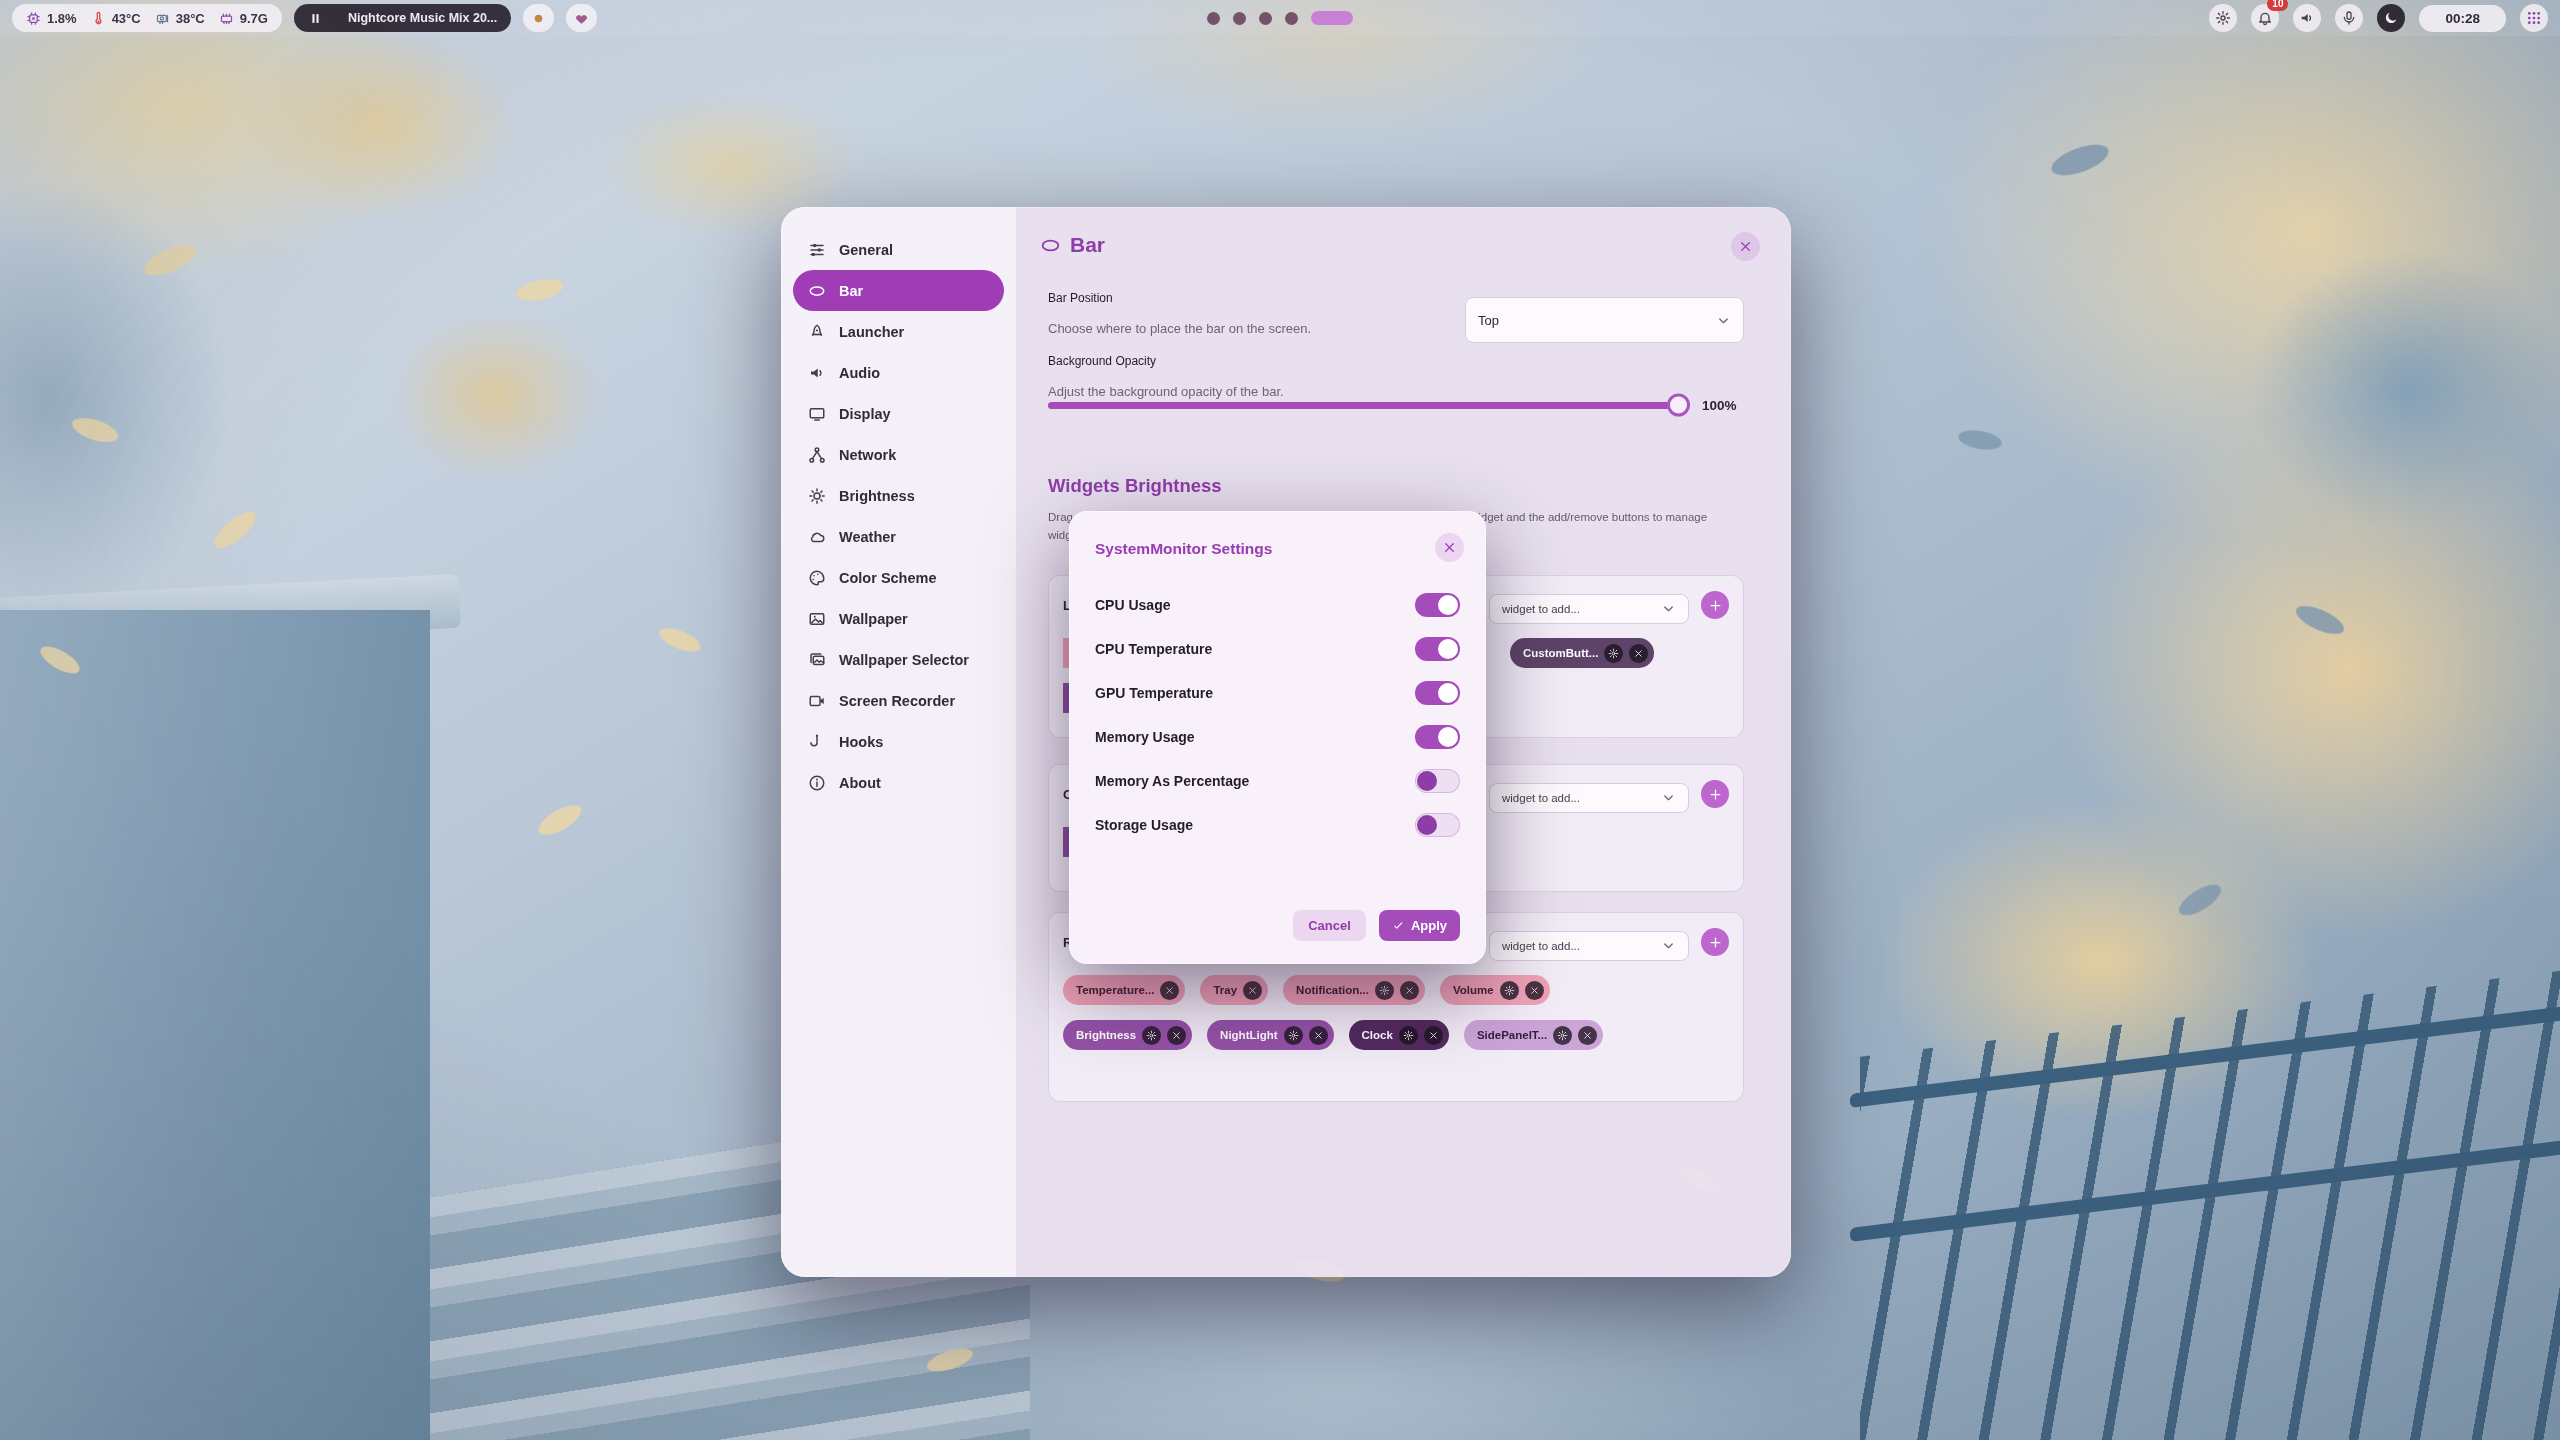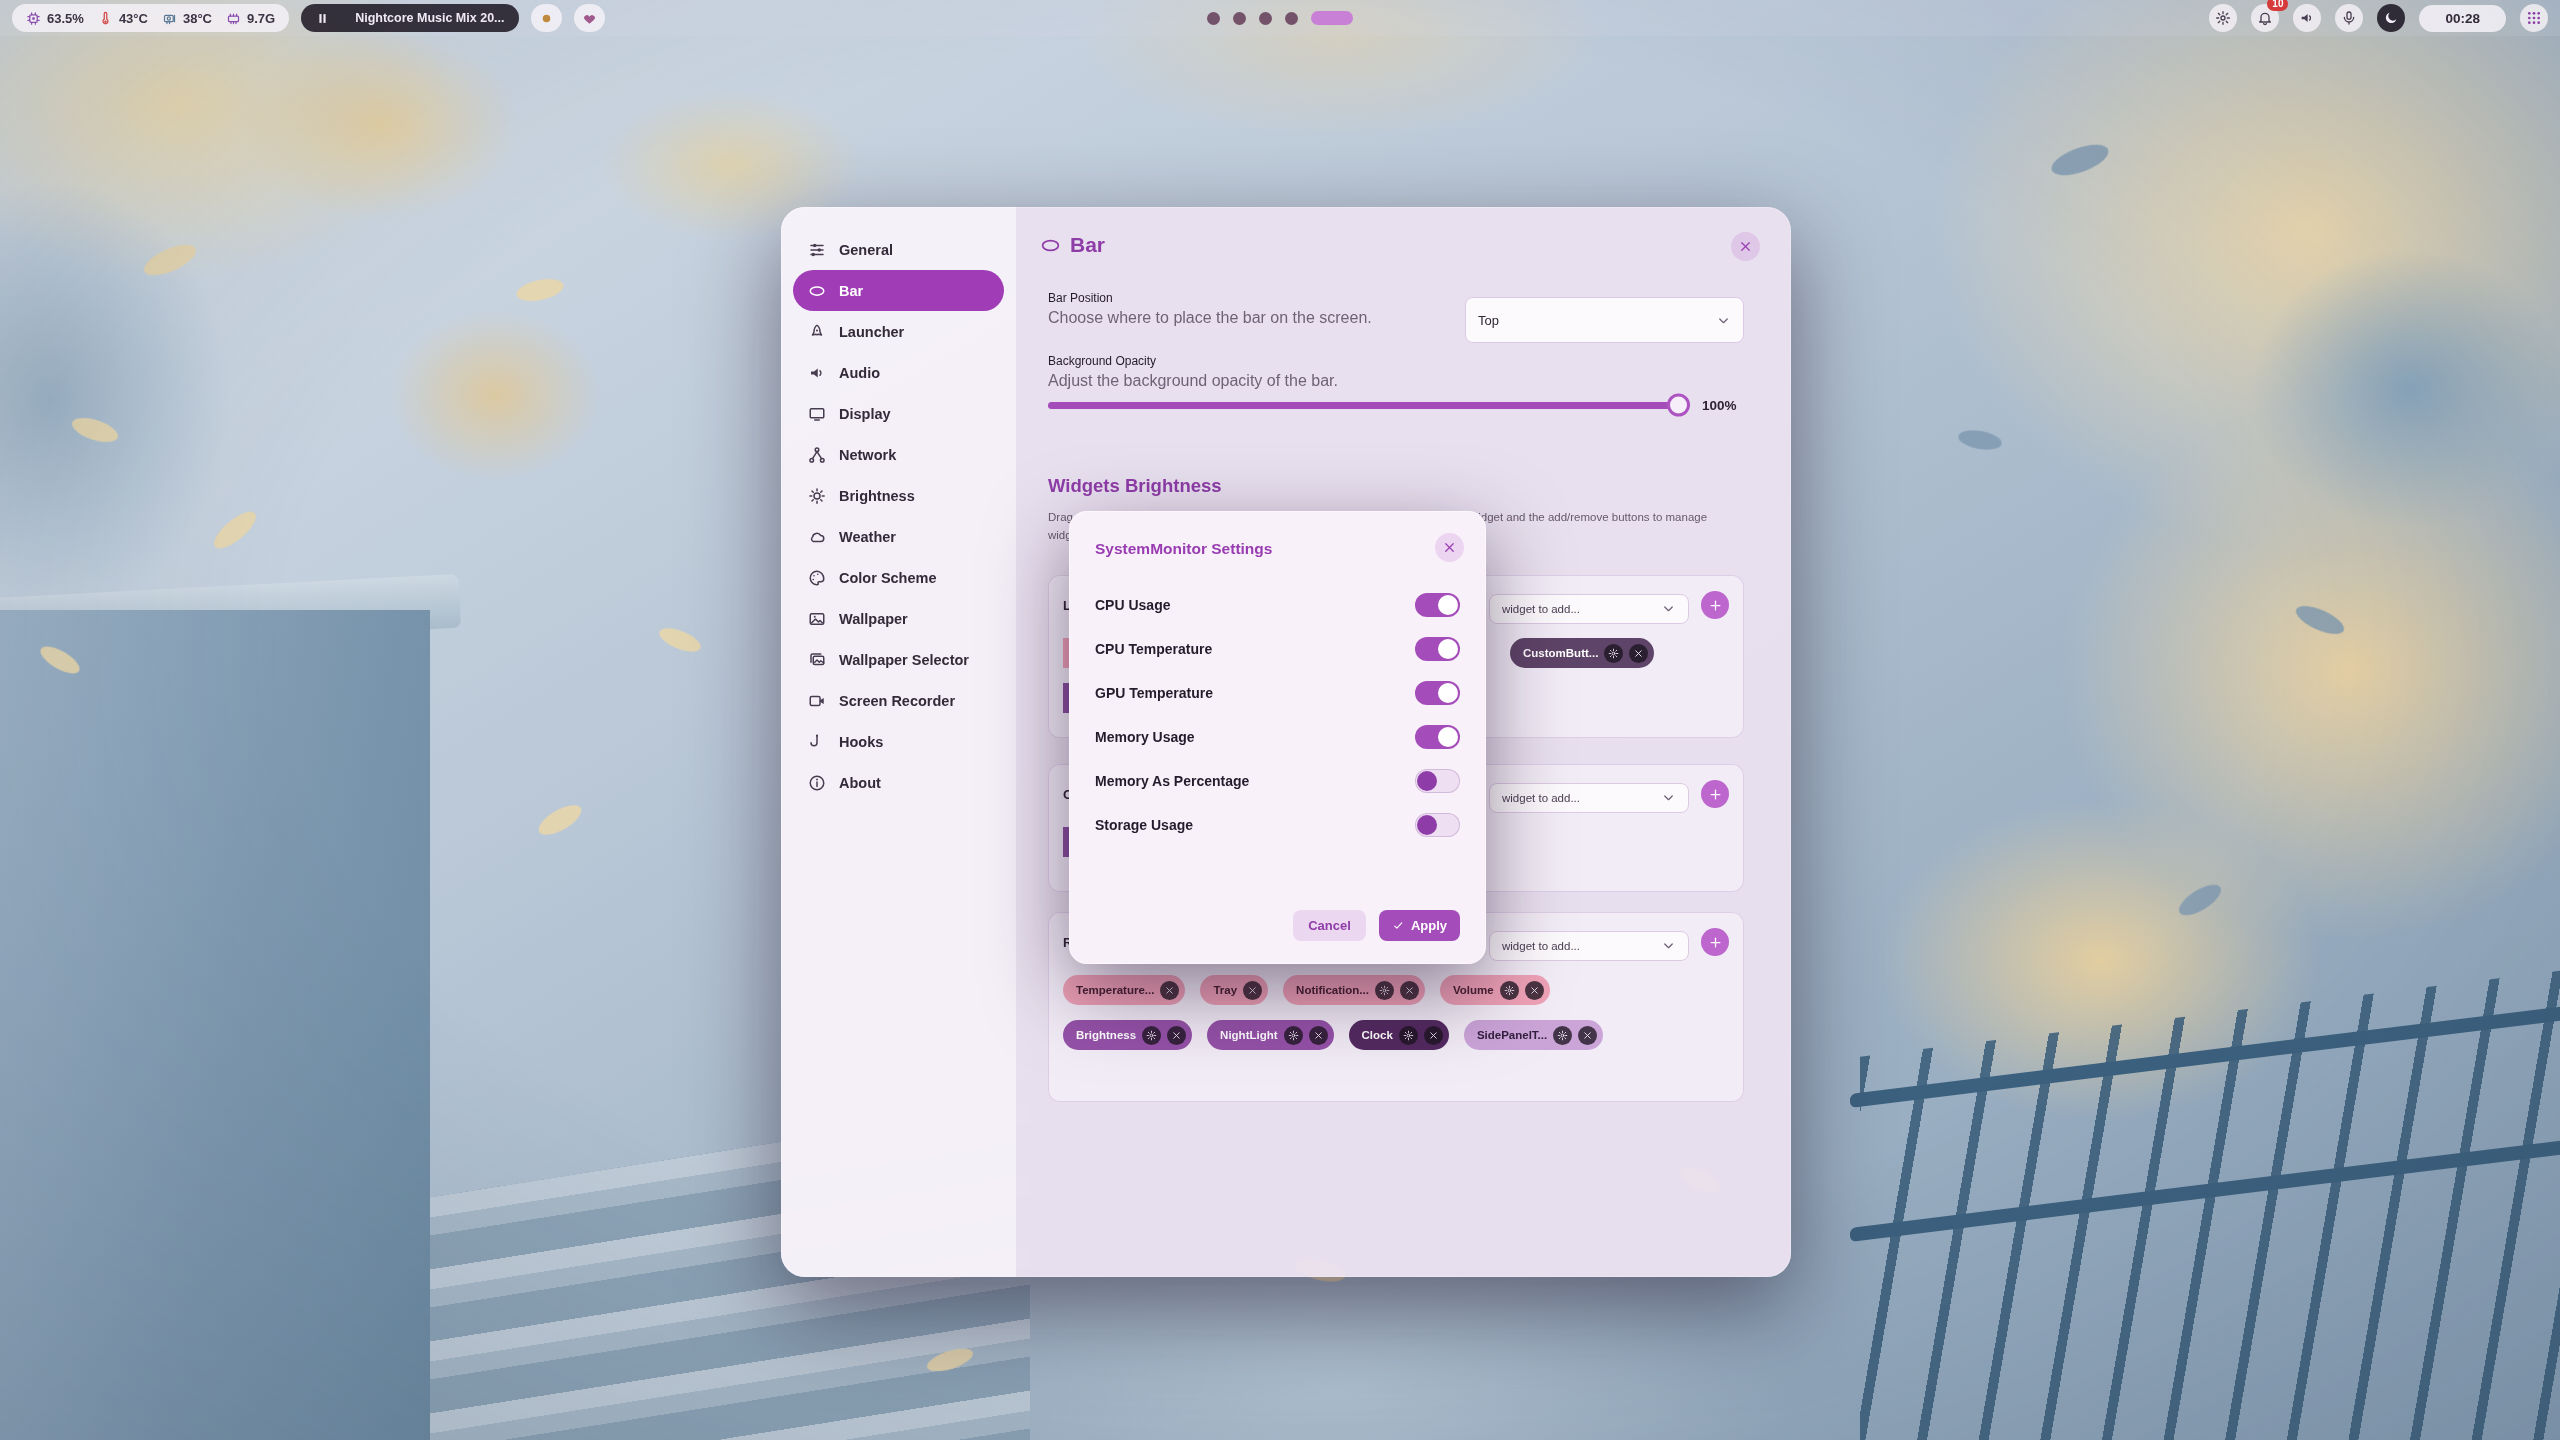--- a/index.html
+++ b/index.html
@@ -67,21 +67,21 @@
   .win-header { position: absolute; left: 24px; top: 26px; display: flex; align-items: center; gap: 9px; }
   .win-header .hicon { display: inline-flex; width: 21px; height: 21px; color: #8e3da8; }
   .win-title { font-size: 21px; font-weight: 700; color: #8e3da8; }
   .circle-close { position: absolute; width: 29px; height: 29px; border: none; cursor: pointer;
     border-radius: 50%; background: rgba(178,90,196,.18); color: #9c3fb4;
     display: flex; align-items: center; justify-content: center; }
   .circle-close .ticon { width: 15px; height: 15px; }
   #win-close { left: 715px; top: 25px; }
 
   .field-label { font-size: 12px; font-weight: 400; color: #231a2a; }
-  .field-desc { font-size: 16px; color: #6e6277; margin-top: 4px; }
+  .field-desc { font-size: 13px; color: #6e6277; margin-top: 16px; }
   #bar-position-block { position: absolute; left: 32px; top: 84px; }
   .dropdown { background: #fdfafd; border: 1px solid #dccae4; border-radius: 8px;
     display: flex; align-items: center; justify-content: space-between;
     padding: 0 12px; font-size: 13px; color: #2e2433; cursor: pointer; }
   .dropdown .ticon { width: 15px; height: 15px; color: #6e6277; }
   #bar-position-dropdown { position: absolute; left: 449px; top: 90px; width: 279px; height: 46px; }
 
   #opacity-block { position: absolute; left: 32px; top: 147px; }
   #slider-row { position: absolute; left: 32px; top: 186px; width: 696px; height: 24px;
     display: flex; align-items: center; gap: 16px; }
@@ -198,21 +198,21 @@
     <div class="pill stats">
 
     <div class="stat">
           <span class="ticon" style="color: rgb(138, 79, 176);">
             <svg viewBox="0 0 24 24" width="100%" height="100%" fill="none" stroke="currentColor" stroke-width="2" stroke-linecap="round" stroke-linejoin="round">
               <rect x="6" y="6" width="12" height="12" rx="2"></rect>
               <rect x="10" y="10" width="4" height="4" fill="currentColor" stroke="none"></rect>
               <path d="M9 3v3M15 3v3M9 18v3M15 18v3M3 9h3M3 15h3M18 9h3M18 15h3"></path>
             </svg>
           </span>
-          <span>63.5%</span>
+          <span>1.8%</span>
         </div>
         <div class="stat">
           <span class="ticon" style="color: rgb(208, 69, 69);">
             <svg viewBox="0 0 24 24" width="100%" height="100%" fill="none" stroke="currentColor" stroke-width="2" stroke-linecap="round" stroke-linejoin="round">
               <path d="M10 4a2 2 0 0 1 4 0v9a4 4 0 1 1-4 0V4z"></path>
               <circle cx="12" cy="17" r="2" fill="currentColor" stroke="none"></circle>
             </svg>
           </span>
           <span>43°C</span>
         </div>

